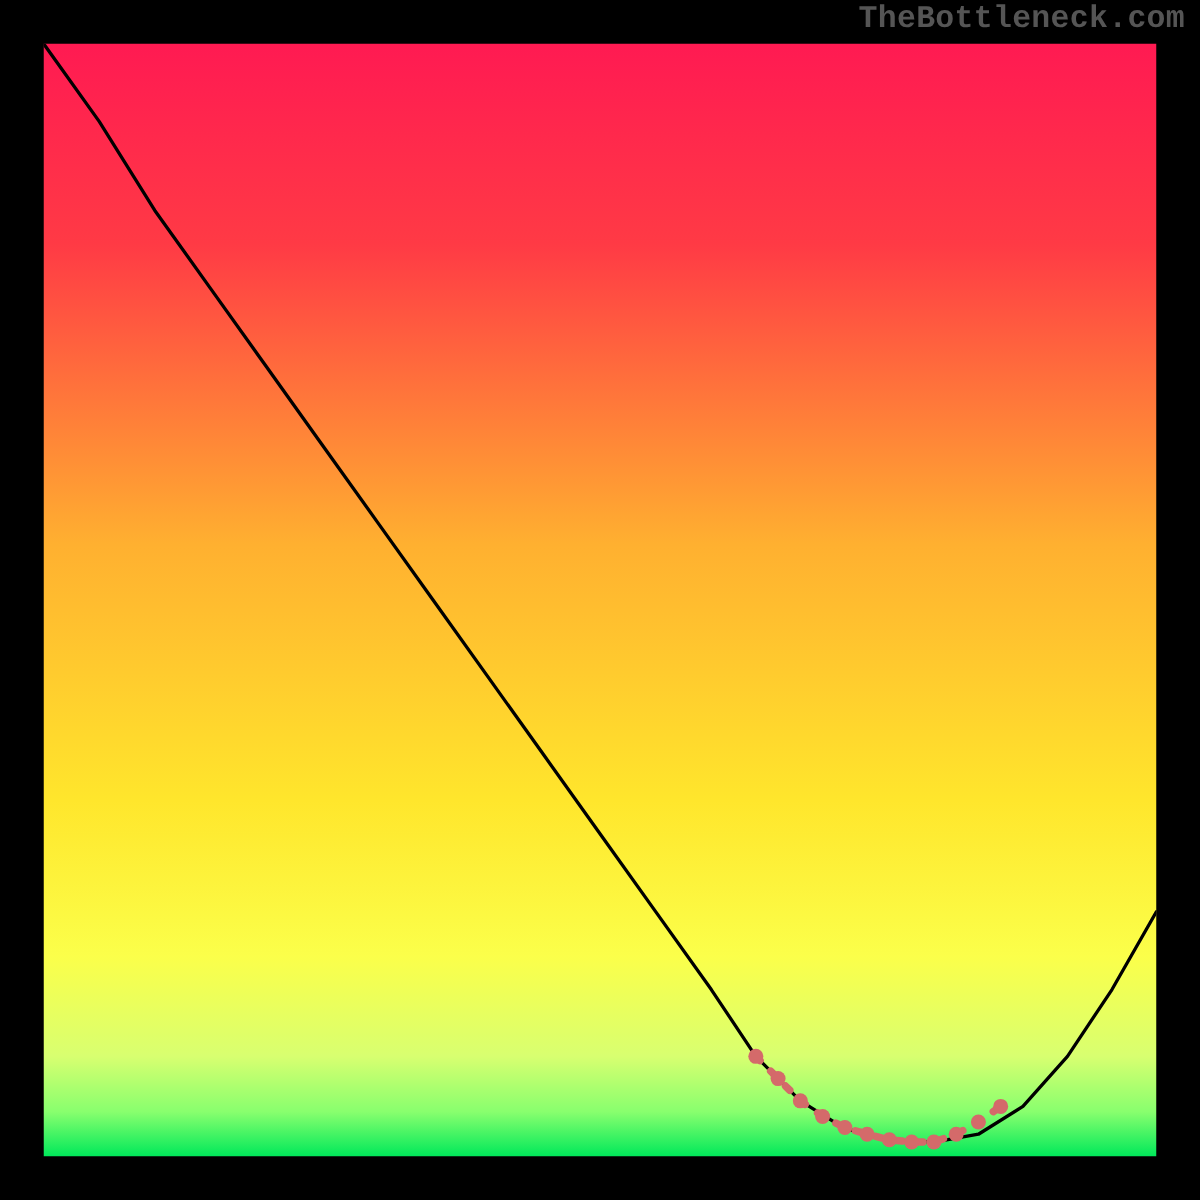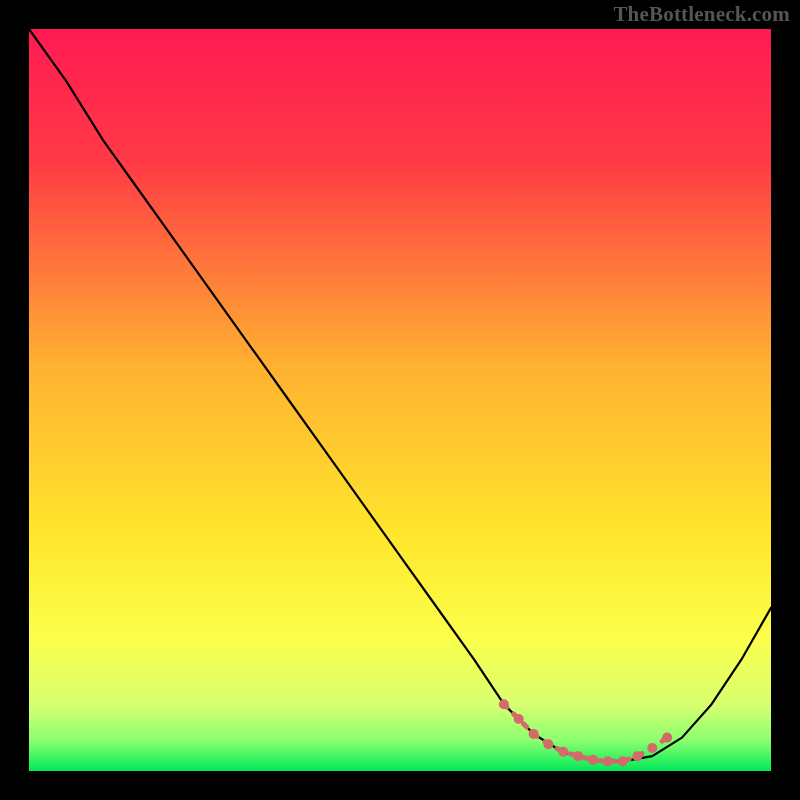--- a/index.html
+++ b/index.html
@@ -13,21 +13,21 @@
   .outer {
     position: relative;
     width: 800px;
     height: 800px;
     background: #000000;
   }
   .watermark {
     position: absolute;
     top: 2px;
     right: 10px;
-    font-family: Liberation Serif, serif;
+    font-family: Liberation Mono, monospace;
     font-size: 21px;
     font-weight: 600;
     color: #555555;
     letter-spacing: 0.2px;
   }
   .plot {
     position: absolute;
     left: 29px;
     top: 29px;
     width: 742px;

